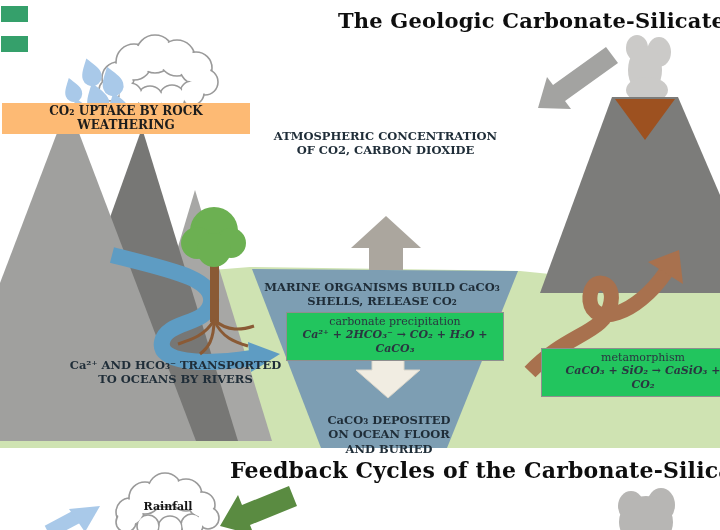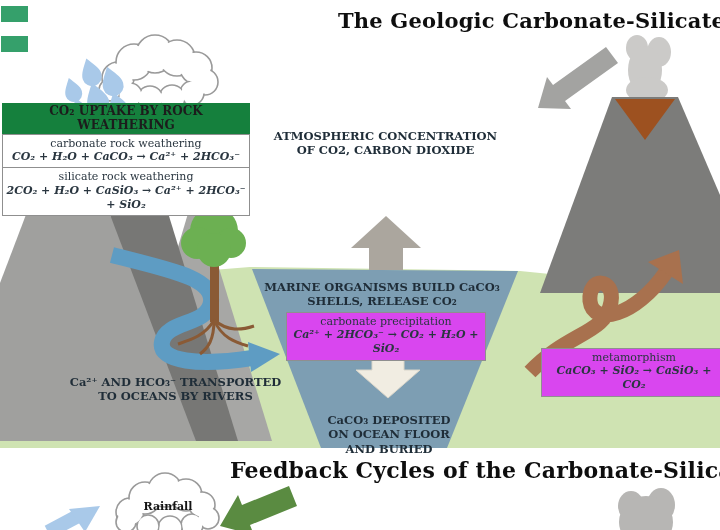--- a/index.html
+++ b/index.html
@@ -3,24 +3,24 @@
 <meta charset="utf-8">
 <style>
   html,body{margin:0;padding:0;background:#ffffff;}
   #stage{position:relative;width:720px;height:530px;overflow:hidden;background:#ffffff;
          font-family:"DejaVu Serif","Liberation Serif",serif;color:#1f2d38;}
   svg{position:absolute;left:0;top:0;}
   .abs{position:absolute;}
   .ml{white-space:pre-line;}
   .h1{font-size:21px;font-weight:bold;color:#0e0e0e;white-space:nowrap;letter-spacing:.2px;}
   .cap{font-weight:bold;font-size:11.5px;line-height:1.25;text-align:center;color:#1f2d38;}
-  .eqbox{background:#d946ef;border:1px solid #8f8f8f;text-align:center;padding:2px 4px 3px;}
+  .eqbox{background:#22c55e;border:1px solid #8f8f8f;text-align:center;padding:2px 13px 3px;}
   .eqlabel{font-size:11px;color:#2a3640;line-height:1.2;}
   .eq{font-size:11px;font-weight:bold;font-style:italic;color:#2a3640;line-height:1.3;}
-  .wbox{background:#15803d;}
+  .wbox{background:#fdba74;}
   .whead{font-weight:bold;font-size:12px;text-align:center;padding:1px 0 2px;color:#1c1c1c;}
   .winner{border:1px solid #8f8f8f;background:#ffffff;}
   .wrow{text-align:center;padding:2px 2px 3px;}
   .wrow+.wrow{border-top:1px solid #8f8f8f;}
   .rainfall{font-weight:bold;font-size:11px;text-align:center;color:#141414;}
 </style>
 </head>
 <body>
 
 <div id="stage">
@@ -159,48 +159,38 @@
           <circle cx="148" cy="526" r="9.5"></circle>
         <circle cx="126" cy="522" r="8.5"></circle>
       </g>
     </g>
   </svg>
 
   <div class="abs h1" style="left:338px;top:8px;">The Geologic Carbonate-Silicate Cycle</div>
 
   <div class="abs wbox" style="left:2px;top:103px;width:248px;">
     <div class="whead">CO₂ UPTAKE BY ROCK WEATHERING</div>
-    <div class="winner">
-      <div class="wrow">
-        <div class="eqlabel">carbonate rock weathering</div>
-        <div class="eq">CO₂ + H₂O + CaCO₃ → Ca²⁺ + 2HCO₃⁻</div>
-      </div>
-      <div class="wrow">
-        <div class="eqlabel">silicate rock weathering</div>
-        <div class="eq">2CO₂ + H₂O + CaSiO₃ → Ca²⁺ + 2HCO₃⁻ + SiO₂</div>
-      </div>
-    </div>
   </div>
 
   <div class="abs cap ml" style="left:268px;top:129px;width:235px;">ATMOSPHERIC CONCENTRATION
 OF CO2, CARBON DIOXIDE</div>
 
   <div class="abs cap ml" style="left:262px;top:280px;width:240px;">MARINE ORGANISMS BUILD CaCO₃
 SHELLS, RELEASE CO₂</div>
 
   <div class="abs eqbox" style="left:286px;top:312px;width:190px;">
     <div class="eqlabel">carbonate precipitation</div>
-    <div class="eq">Ca²⁺ + 2HCO₃⁻ → CO₂ + H₂O + SiO₂</div>
+    <div class="eq">Ca²⁺ + 2HCO₃⁻ → CO₂ + H₂O + CaCO₃</div>
   </div>
 
   <div class="abs cap ml" style="left:305px;top:397px;width:168px;margin-top:16px;">CaCO₃ DEPOSITED
 ON OCEAN FLOOR
 AND BURIED</div>
 
-  <div class="abs cap ml" style="left:58px;top:375px;width:235px;">Ca²⁺ AND HCO₃⁻ TRANSPORTED
+  <div class="abs cap ml" style="left:58px;top:358px;width:235px;">Ca²⁺ AND HCO₃⁻ TRANSPORTED
 TO OCEANS BY RIVERS</div>
 
 
   <div class="abs eqbox" style="left:541px;top:348px;width:176px;">
     <div class="eqlabel">metamorphism</div>
     <div class="eq">CaCO₃ + SiO₂ → CaSiO₃ + CO₂</div>
   </div>
 
   <div class="abs h1" style="left:230px;top:457px;font-size:22px;">Feedback Cycles of the Carbonate-Silicate Cycle</div>
 

